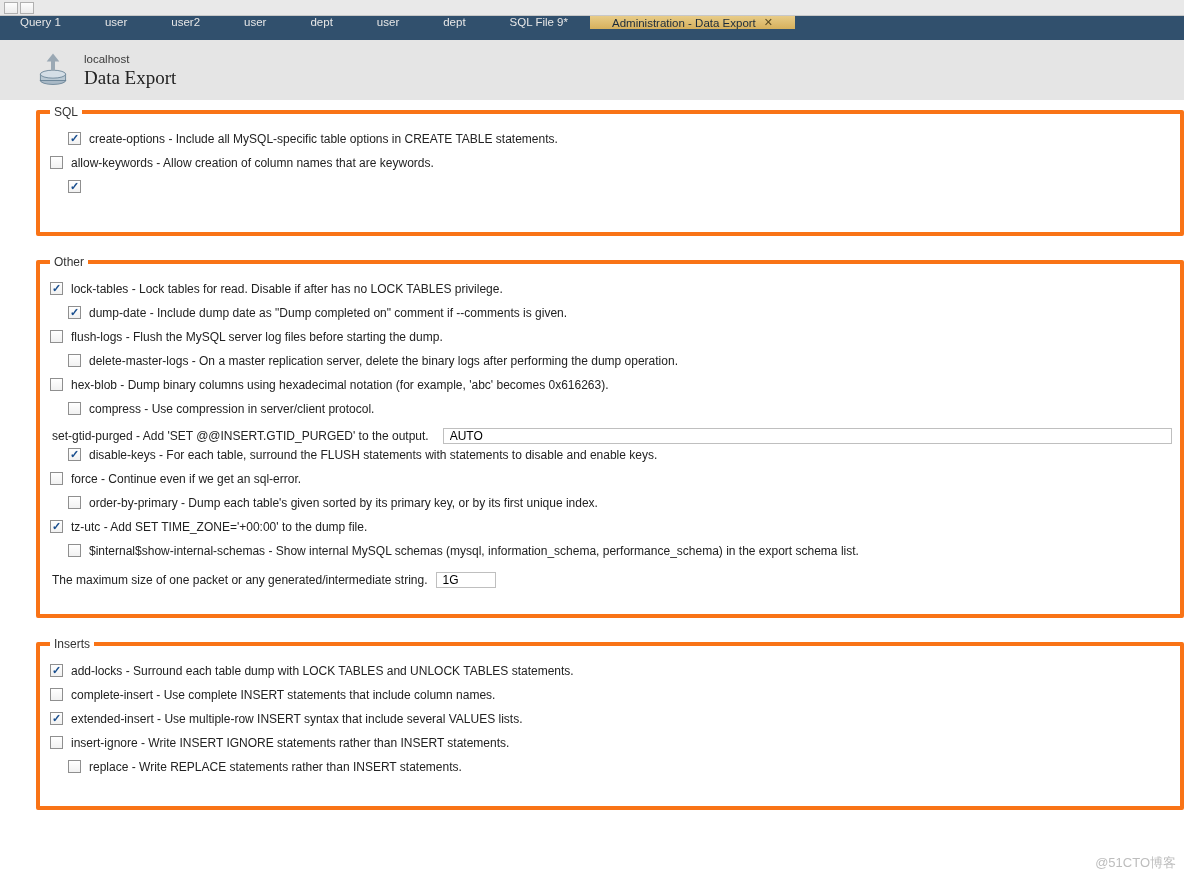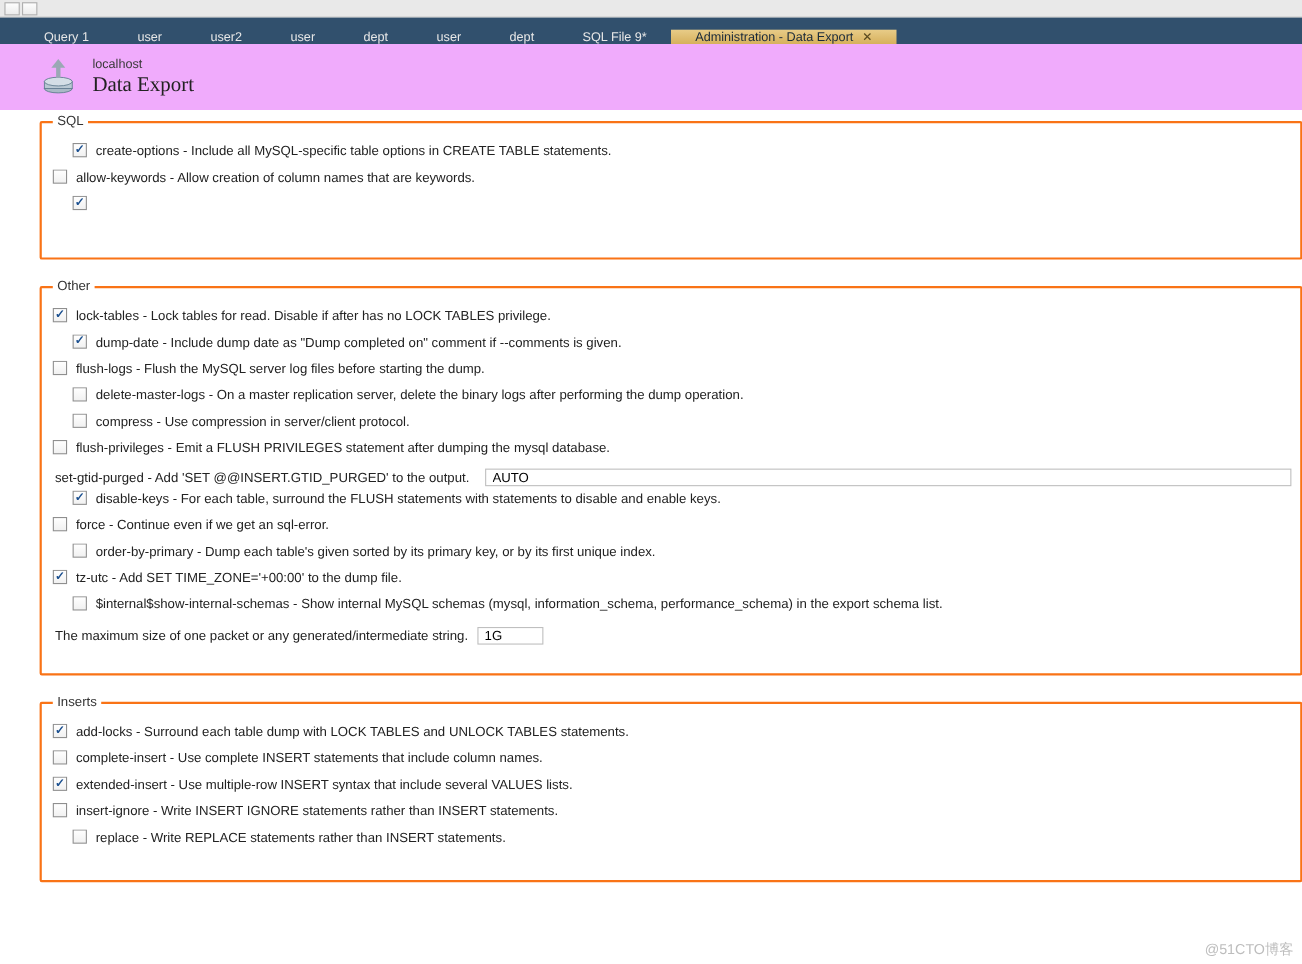--- a/index.html
+++ b/index.html
@@ -4,39 +4,39 @@
 <style>
   * { box-sizing: border-box; margin: 0; padding: 0; }
   html, body { width: 1184px; height: 876px; font-family: "Segoe UI", Tahoma, Arial, sans-serif; font-size: 12px; color: #222; background: #fff; }
   body { position: relative; overflow: hidden; }
 
   
   .toolbar-sliver { height: 16px; background: #e9e9e9; border-bottom: 1px solid #c8c8c8; display: flex; align-items: center; gap: 2px; padding-left: 4px; }
   .toolbar-sliver .btn { width: 14px; height: 12px; border: 1px solid #b0b0b0; background: linear-gradient(#fdfdfd,#ececec); }
 
   
-  .tabbar { height: 24px; background: #31506d; display: flex; align-items: flex-end; overflow: hidden; padding-left: 20px; }
+  .tabbar { height: 24px; background: #31506d; display: flex; align-items: flex-start; overflow: hidden; }
   .tab { padding: 0 22px; display: flex; align-items: center; color: #e7e7e7; font-size: 11.5px; cursor: pointer; white-space: nowrap; }
   .tab.active { background: #dbb66a; background: linear-gradient(#e8cc88,#d6b05c); color: #1a2a3a; }
   .tab .close { margin-left: 8px; font-size: 11px; color: rgba(255,255,255,0.7); }
   .tab.active .close { color: #5a4a20; }
   .tab.first { padding-left: 20px; }
 
   
-  .page-header { display: flex; align-items: center; gap: 12px; padding: 12px 8px 10px 34px; background: #f0abfc; }
+  .page-header { display: flex; align-items: center; gap: 12px; padding: 12px 8px 10px 34px; background: #e5e5e5; }
   .db-icon { width: 38px; height: 38px; position: relative; }
   .db-icon svg { width: 38px; height: 38px; }
   .hostline { font-size: 11.5px; color: #3a3a3a; margin-bottom: 2px; }
   .title { font-family: Georgia, "Times New Roman", serif; font-size: 19px; font-weight: 400; color: #222; }
 
   
   .content { position: relative; margin-left: 18px; }
 
   
-  .group { position: relative; border: 2px solid #f97316; border-radius: 2px; margin: 10px 0 24px 18px; padding: 16px 8px 22px 8px; }
+  .group { position: relative; border: 4px solid #f97316; border-radius: 2px; margin: 10px 0 24px 18px; padding: 16px 8px 22px 8px; }
   .group-legend { position: absolute; top: -9px; left: 10px; background: #fff; padding: 0 4px; font-size: 12px; color: #333; }
 
   
   .opt { display: flex; align-items: flex-start; min-height: 22px; margin: 2px 0; font-size: 12px; color: #222; white-space: nowrap; overflow: hidden; text-overflow: ellipsis; }
   .indent-0 { padding-left: 2px; }
   .indent-1 { padding-left: 20px; }
   .opt .cb { width: 13px; height: 13px; margin-right: 8px; border: 1px solid #8f8f8f; background: linear-gradient(#fff,#f1f1f1); display: inline-flex; align-items: center; justify-content: center; cursor: pointer; flex: 0 0 auto; }
   .opt .cb.checked::after { content: "✓"; font-size: 11px; line-height: 11px; color: #1a4f8f; font-weight: bold; }
   .opt .label { }
 
@@ -134,27 +134,27 @@
           <span class="label">dump-date - Include dump date as "Dump completed on" comment if --comments is given.</span>
         </div>
         <div class="opt indent-0">
           <span class="cb"></span>
           <span class="label">flush-logs - Flush the MySQL server log files before starting the dump.</span>
         </div>
         <div class="opt indent-1">
           <span class="cb"></span>
           <span class="label">delete-master-logs - On a master replication server, delete the binary logs after performing the dump operation.</span>
         </div>
+        <div class="opt indent-0">
+          <span class="cb"></span>
+          <span class="label">hex-blob - Dump binary columns using hexadecimal notation (for example, 'abc' becomes 0x616263).</span>
+        </div>
         <div class="opt indent-1">
           <span class="cb"></span>
           <span class="label">compress - Use compression in server/client protocol.</span>
-        </div>
-        <div class="opt indent-0">
-          <span class="cb"></span>
-          <span class="label">flush-privileges - Emit a FLUSH PRIVILEGES statement after dumping the mysql database.</span>
         </div>
       </div>
 
     <div class="text-row indent-0">
       <span class="lbl">set-gtid-purged - Add 'SET @@INSERT.GTID_PURGED' to the output.</span>
       <input class="field wide" value="AUTO" style="">
     </div>
 
     <div id="other-opts2">
         <div class="opt indent-1">

